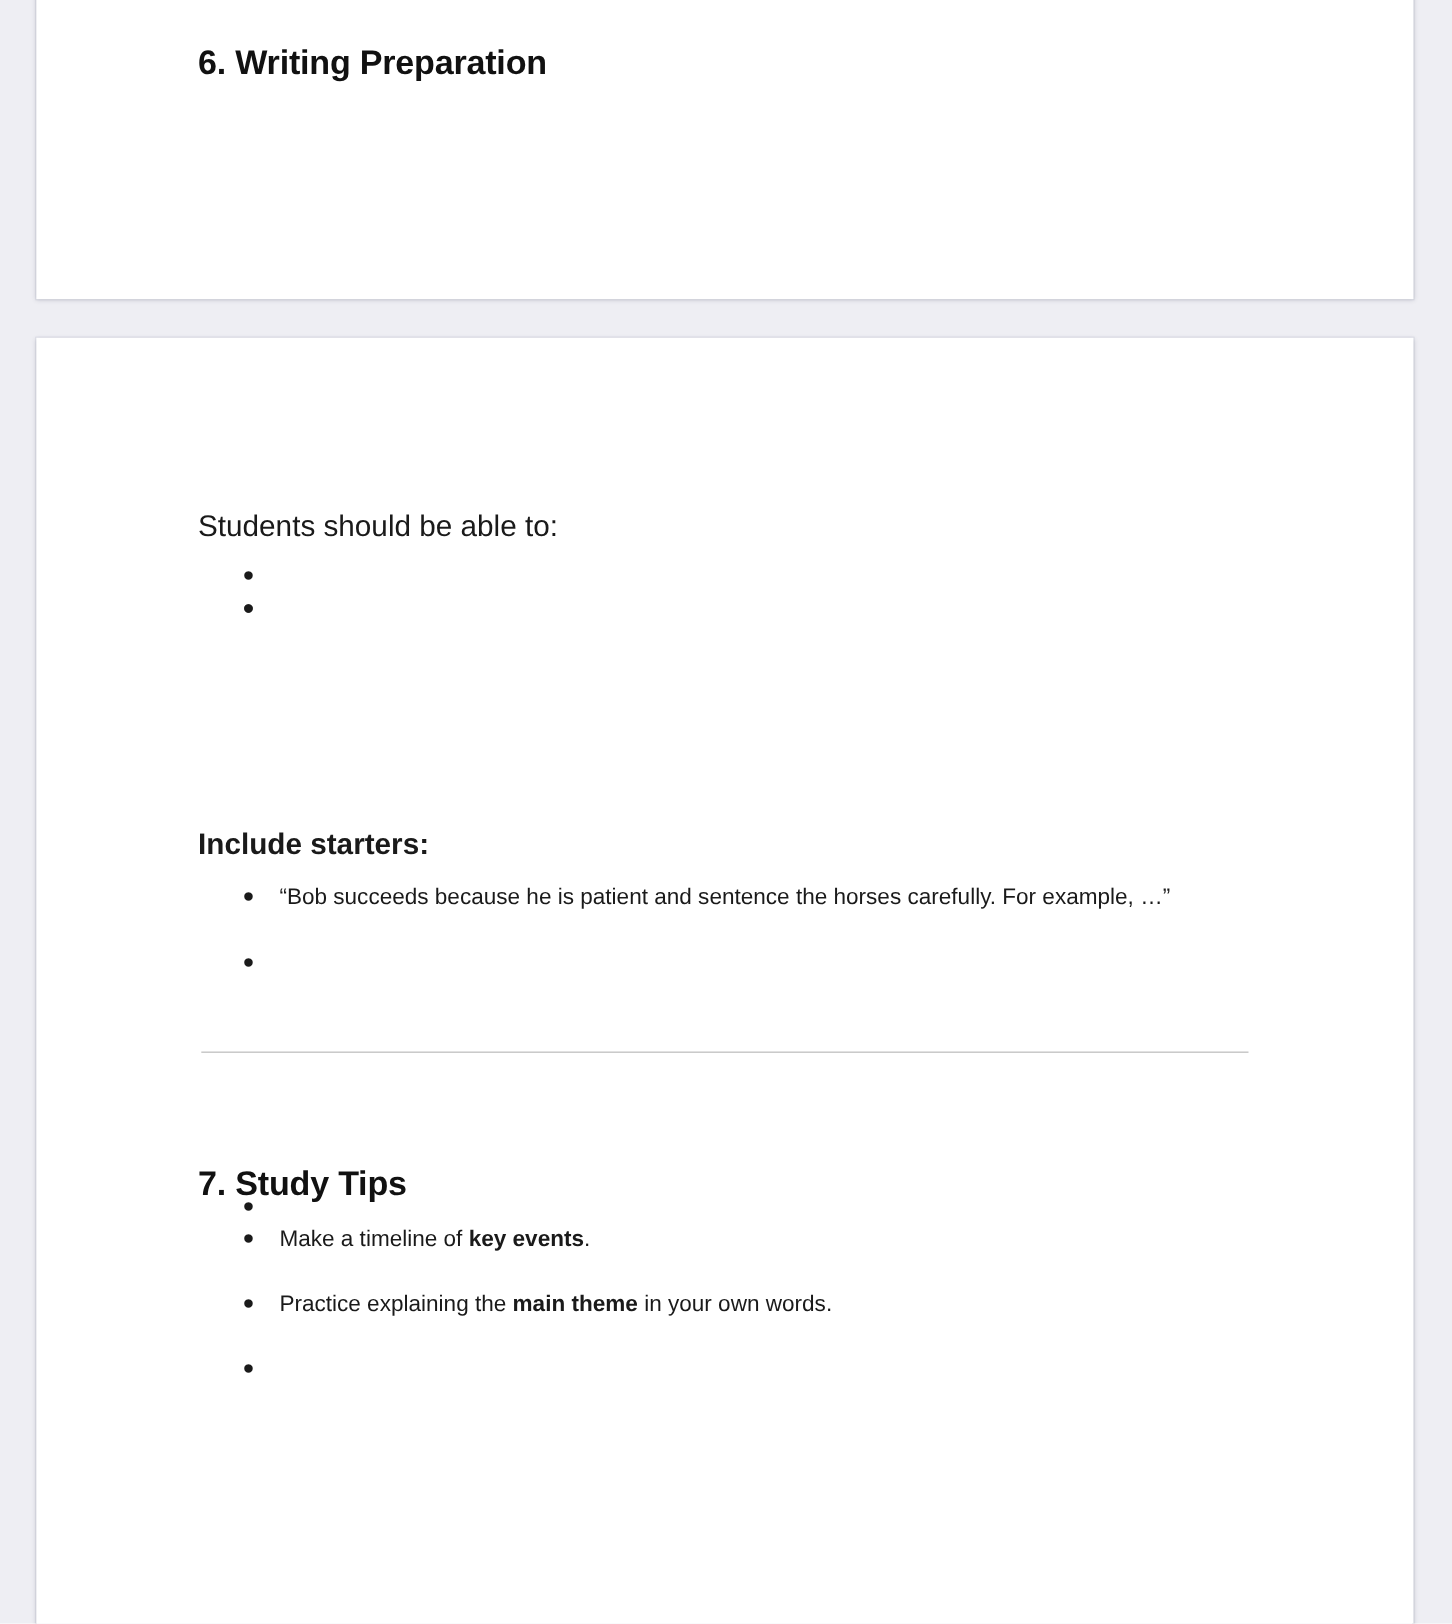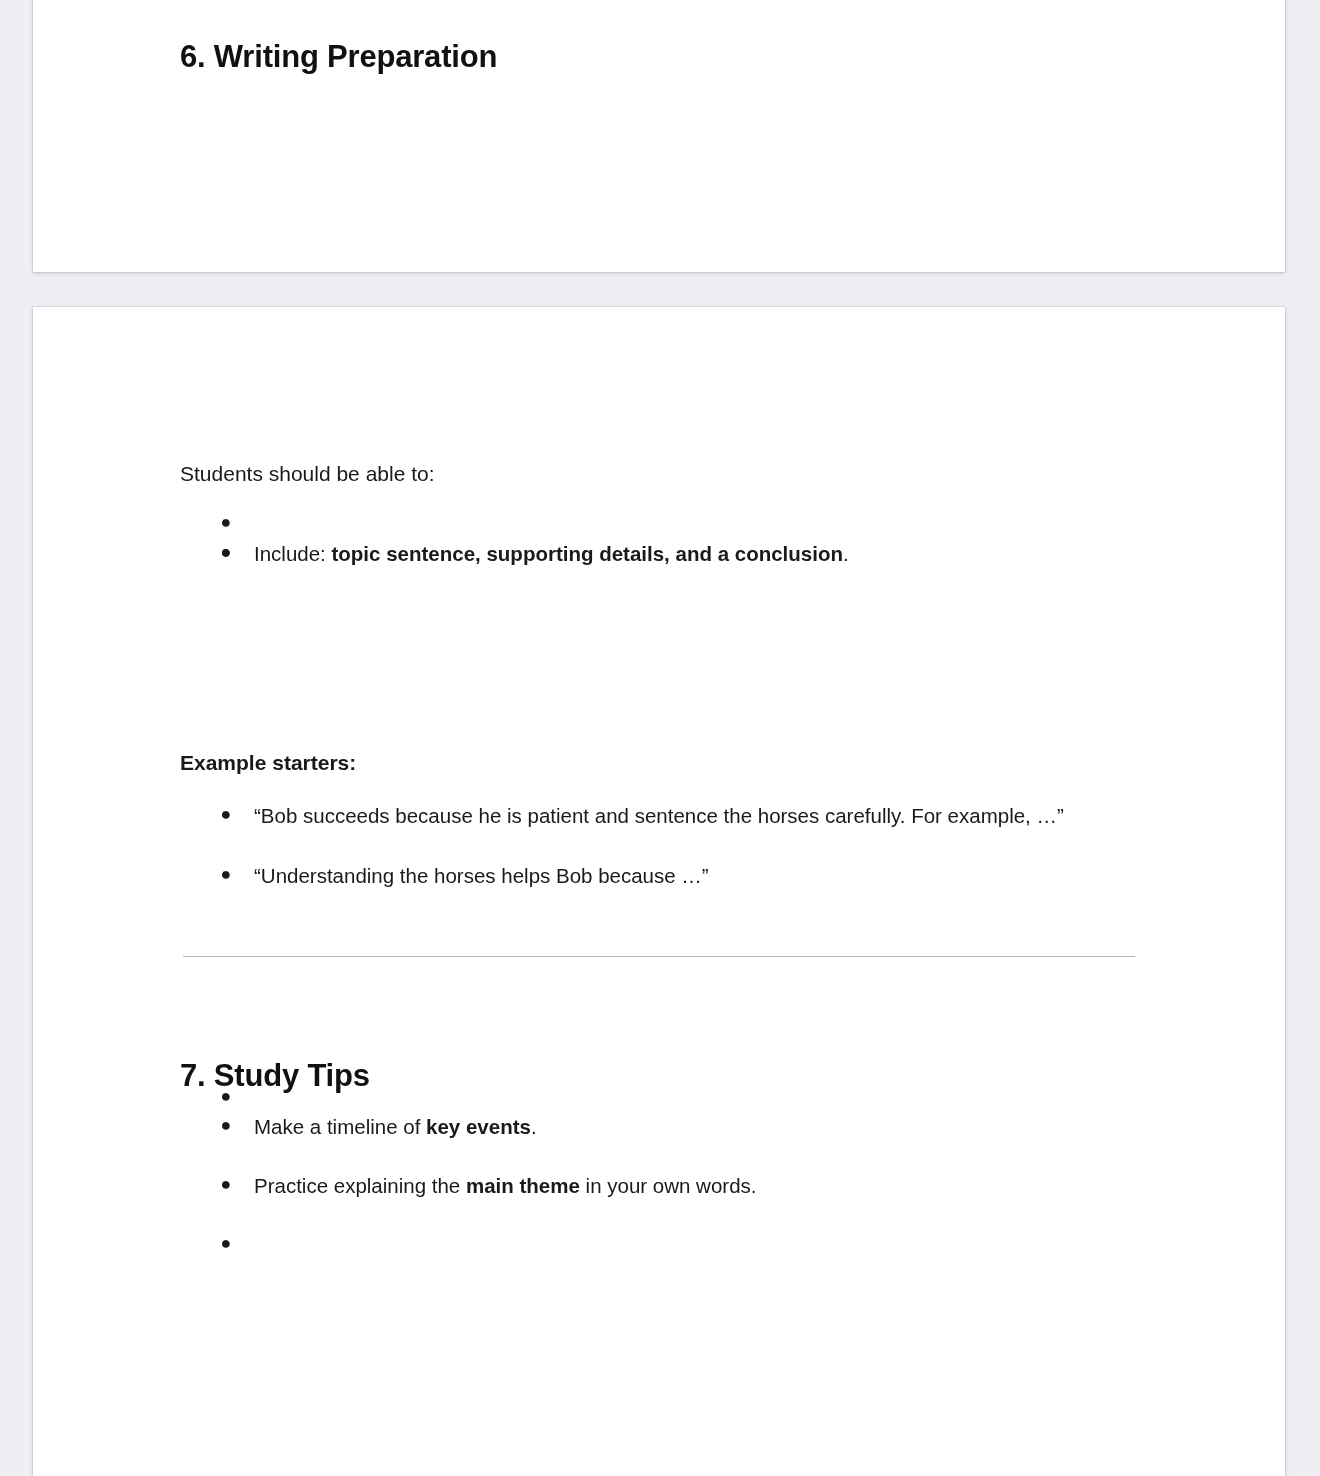--- a/index.html
+++ b/index.html
@@ -62,21 +62,21 @@
     font-weight: bold;
     color: #111111;
     letter-spacing: -0.2px;
     line-height: 1.25;
     white-space: nowrap;
   }
 
   .body-line {
     position: absolute;
     left: 147px;
-    font-size: 21px;
+    font-size: 27px;
     color: #1a1a1a;
     line-height: 1.45;
   }
 
   .lead-in {
     font-weight: normal;
   }
 
   .label-bold {
     font-weight: bold;
@@ -147,28 +147,28 @@
   </div>
 
   <div class="page-card page-two">
     <div class="page-inner">
 
       <div class="body-line lead-in" style="top: 152px;">Students should be able to:</div>
 
       <ul class="bullet-list objectives" style="top: 202px;">
           <li class="bullet-item"><span class="marker">●</span></li>
           <li class="bullet-item"><span class="marker">●</span></li>
-          <li class="bullet-item"><span class="marker">●</span><span><span>Include: </span><b>topic sentence, supporting details, and a conclusion</b><span>.</span></span></li>
+          <li class="bullet-item"><span class="marker">●</span></li>
         </ul>
 
-      <div class="body-line label-bold" style="top: 441px;">Example starters:</div>
+      <div class="body-line label-bold" style="top: 441px;">Include starters:</div>
 
       <ul class="bullet-list starters" style="top: 494px;">
           <li class="bullet-item"><span class="marker">●</span><span><span>“Bob succeeds because he is patient and sentence the horses carefully. For example, …”</span></span></li>
-          <li class="bullet-item"><span class="marker">●</span><span><span>“Understanding the horses helps Bob because …”</span></span></li>
+          <li class="bullet-item"><span class="marker">●</span></li>
         </ul>
 
       <hr class="divider" style="top: 649px;">
 
       <h2 class="section-heading" style="top: 702px; margin-top: 48px;">7. Study Tips</h2>
 
       <ul class="bullet-list tips" style="top: 776px;">
           <li class="bullet-item"><span class="marker">●</span></li>
           <li class="bullet-item"><span class="marker">●</span><span><span>Make a timeline of </span><b>key events</b><span>.</span></span></li>
           <li class="bullet-item"><span class="marker">●</span><span><span>Practice explaining the </span><b>main theme</b><span> in your own words.</span></span></li>

